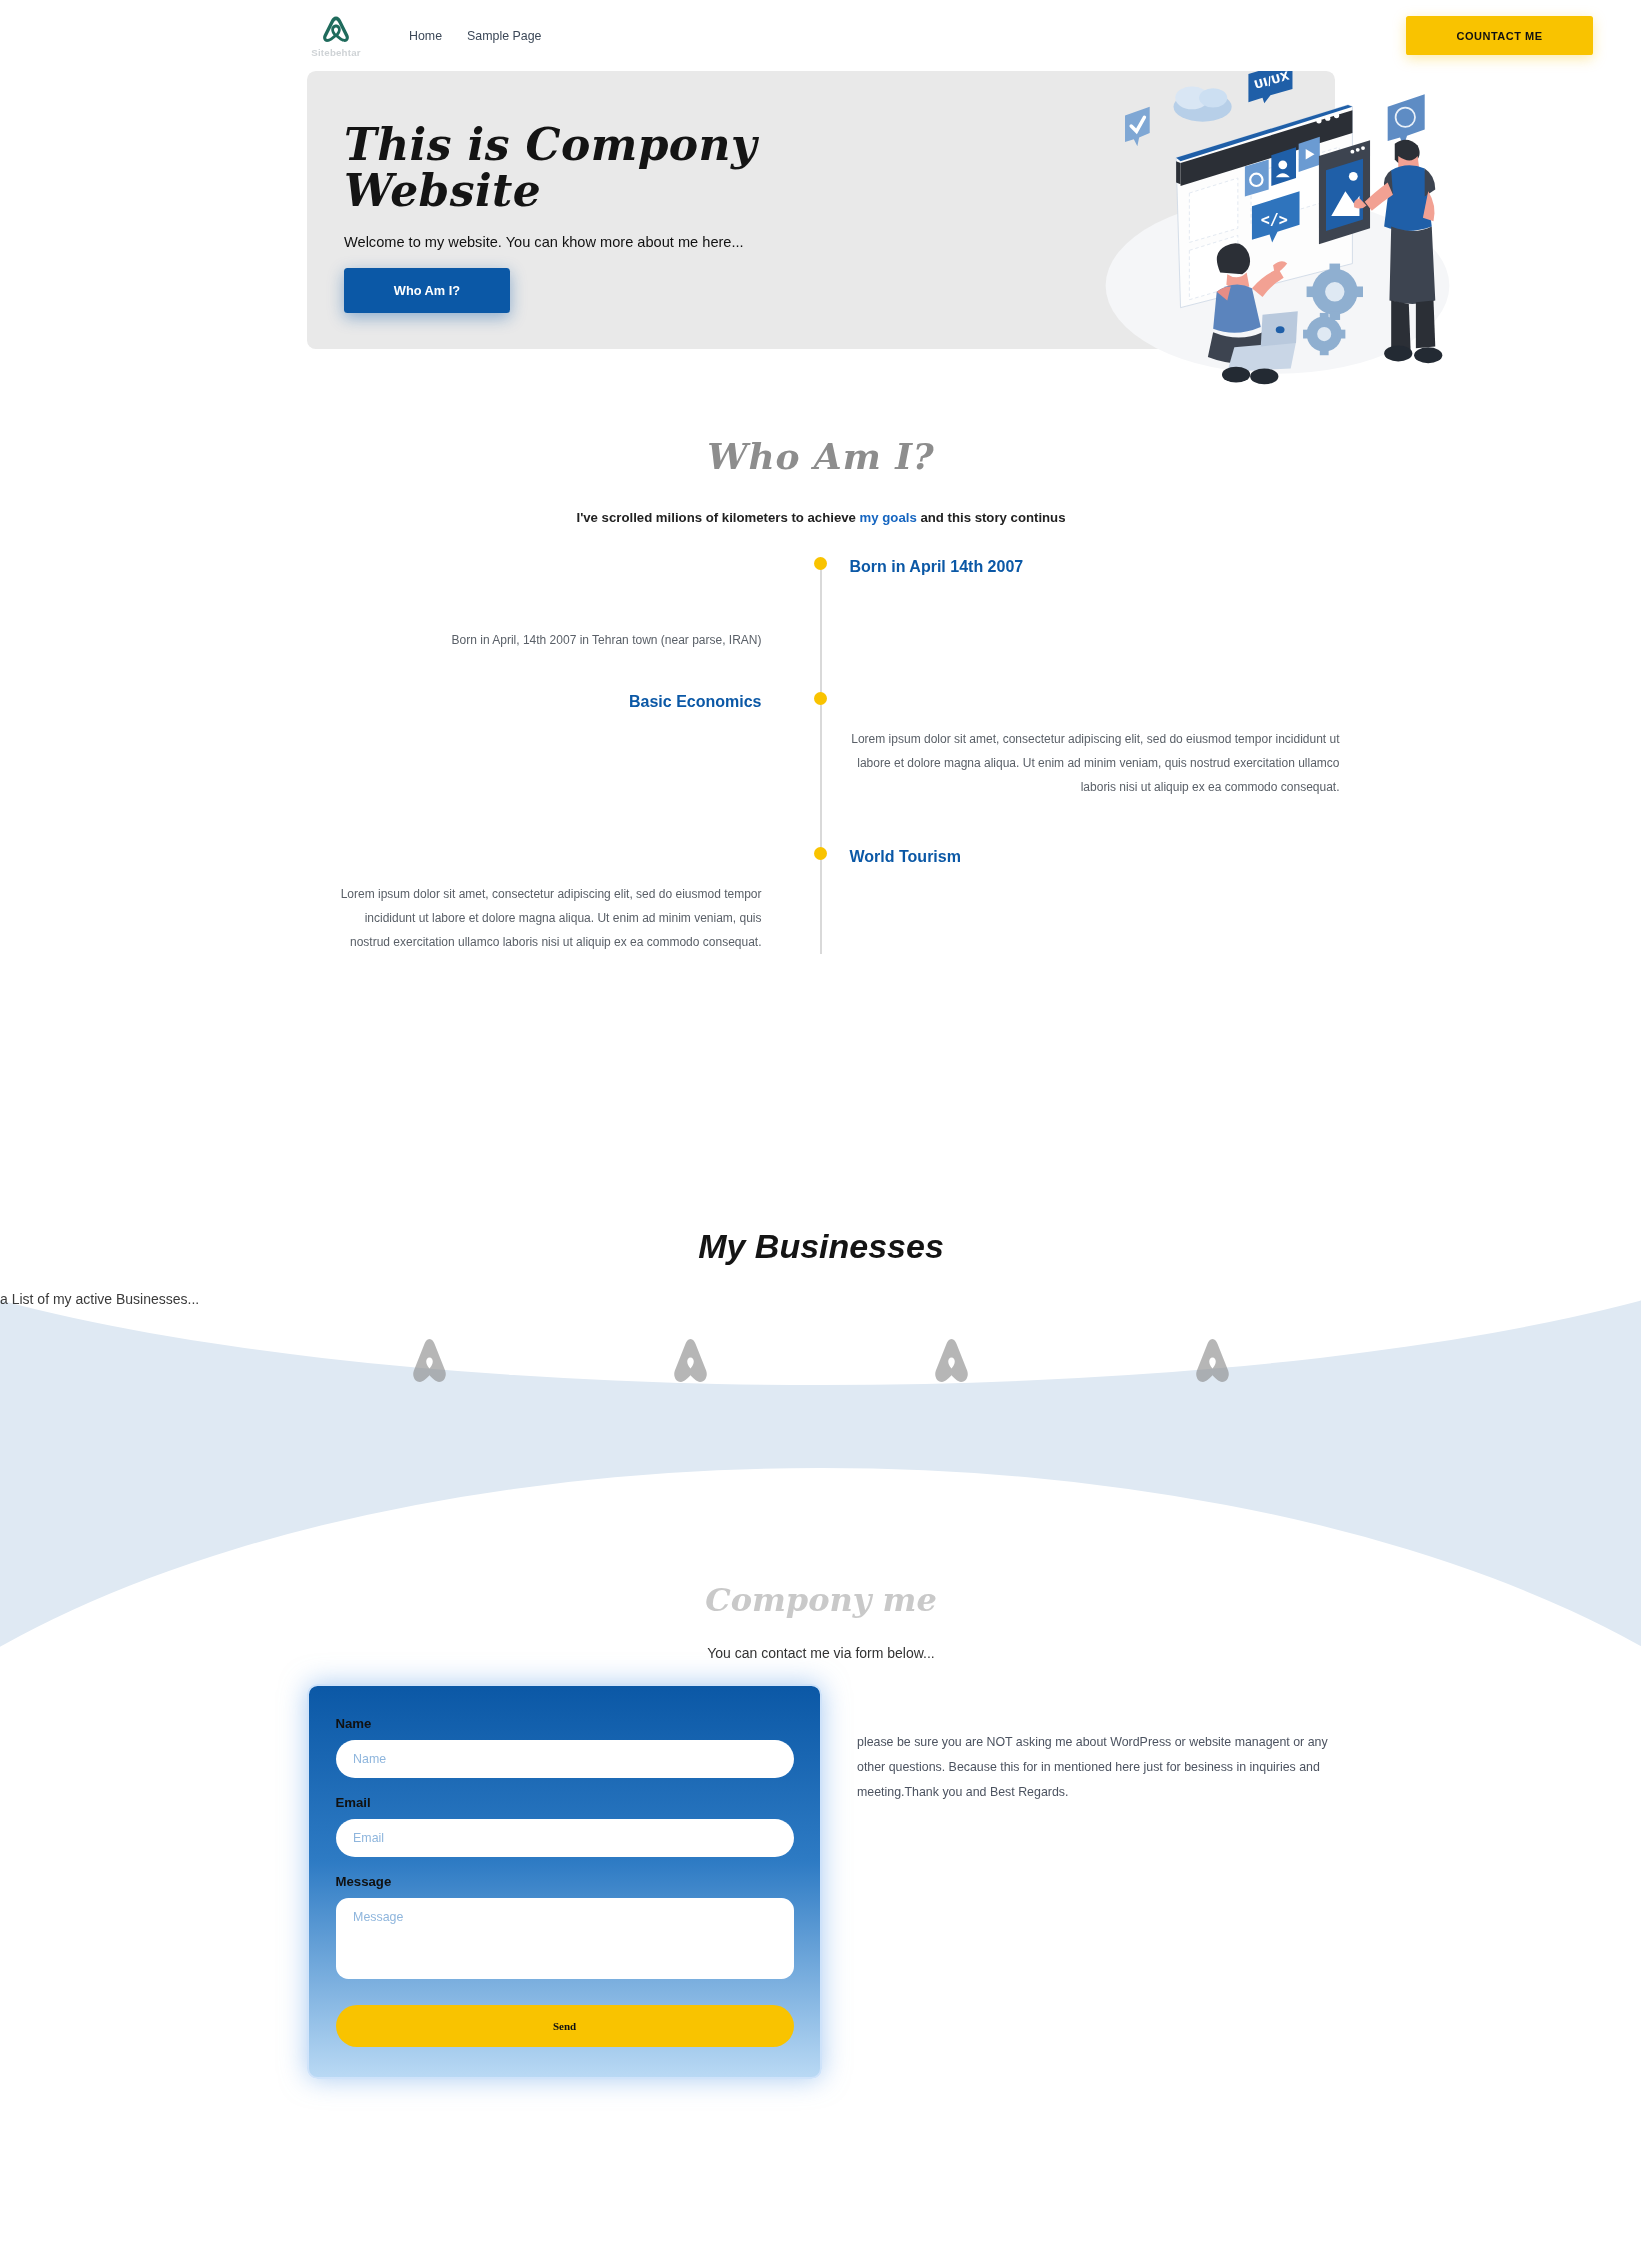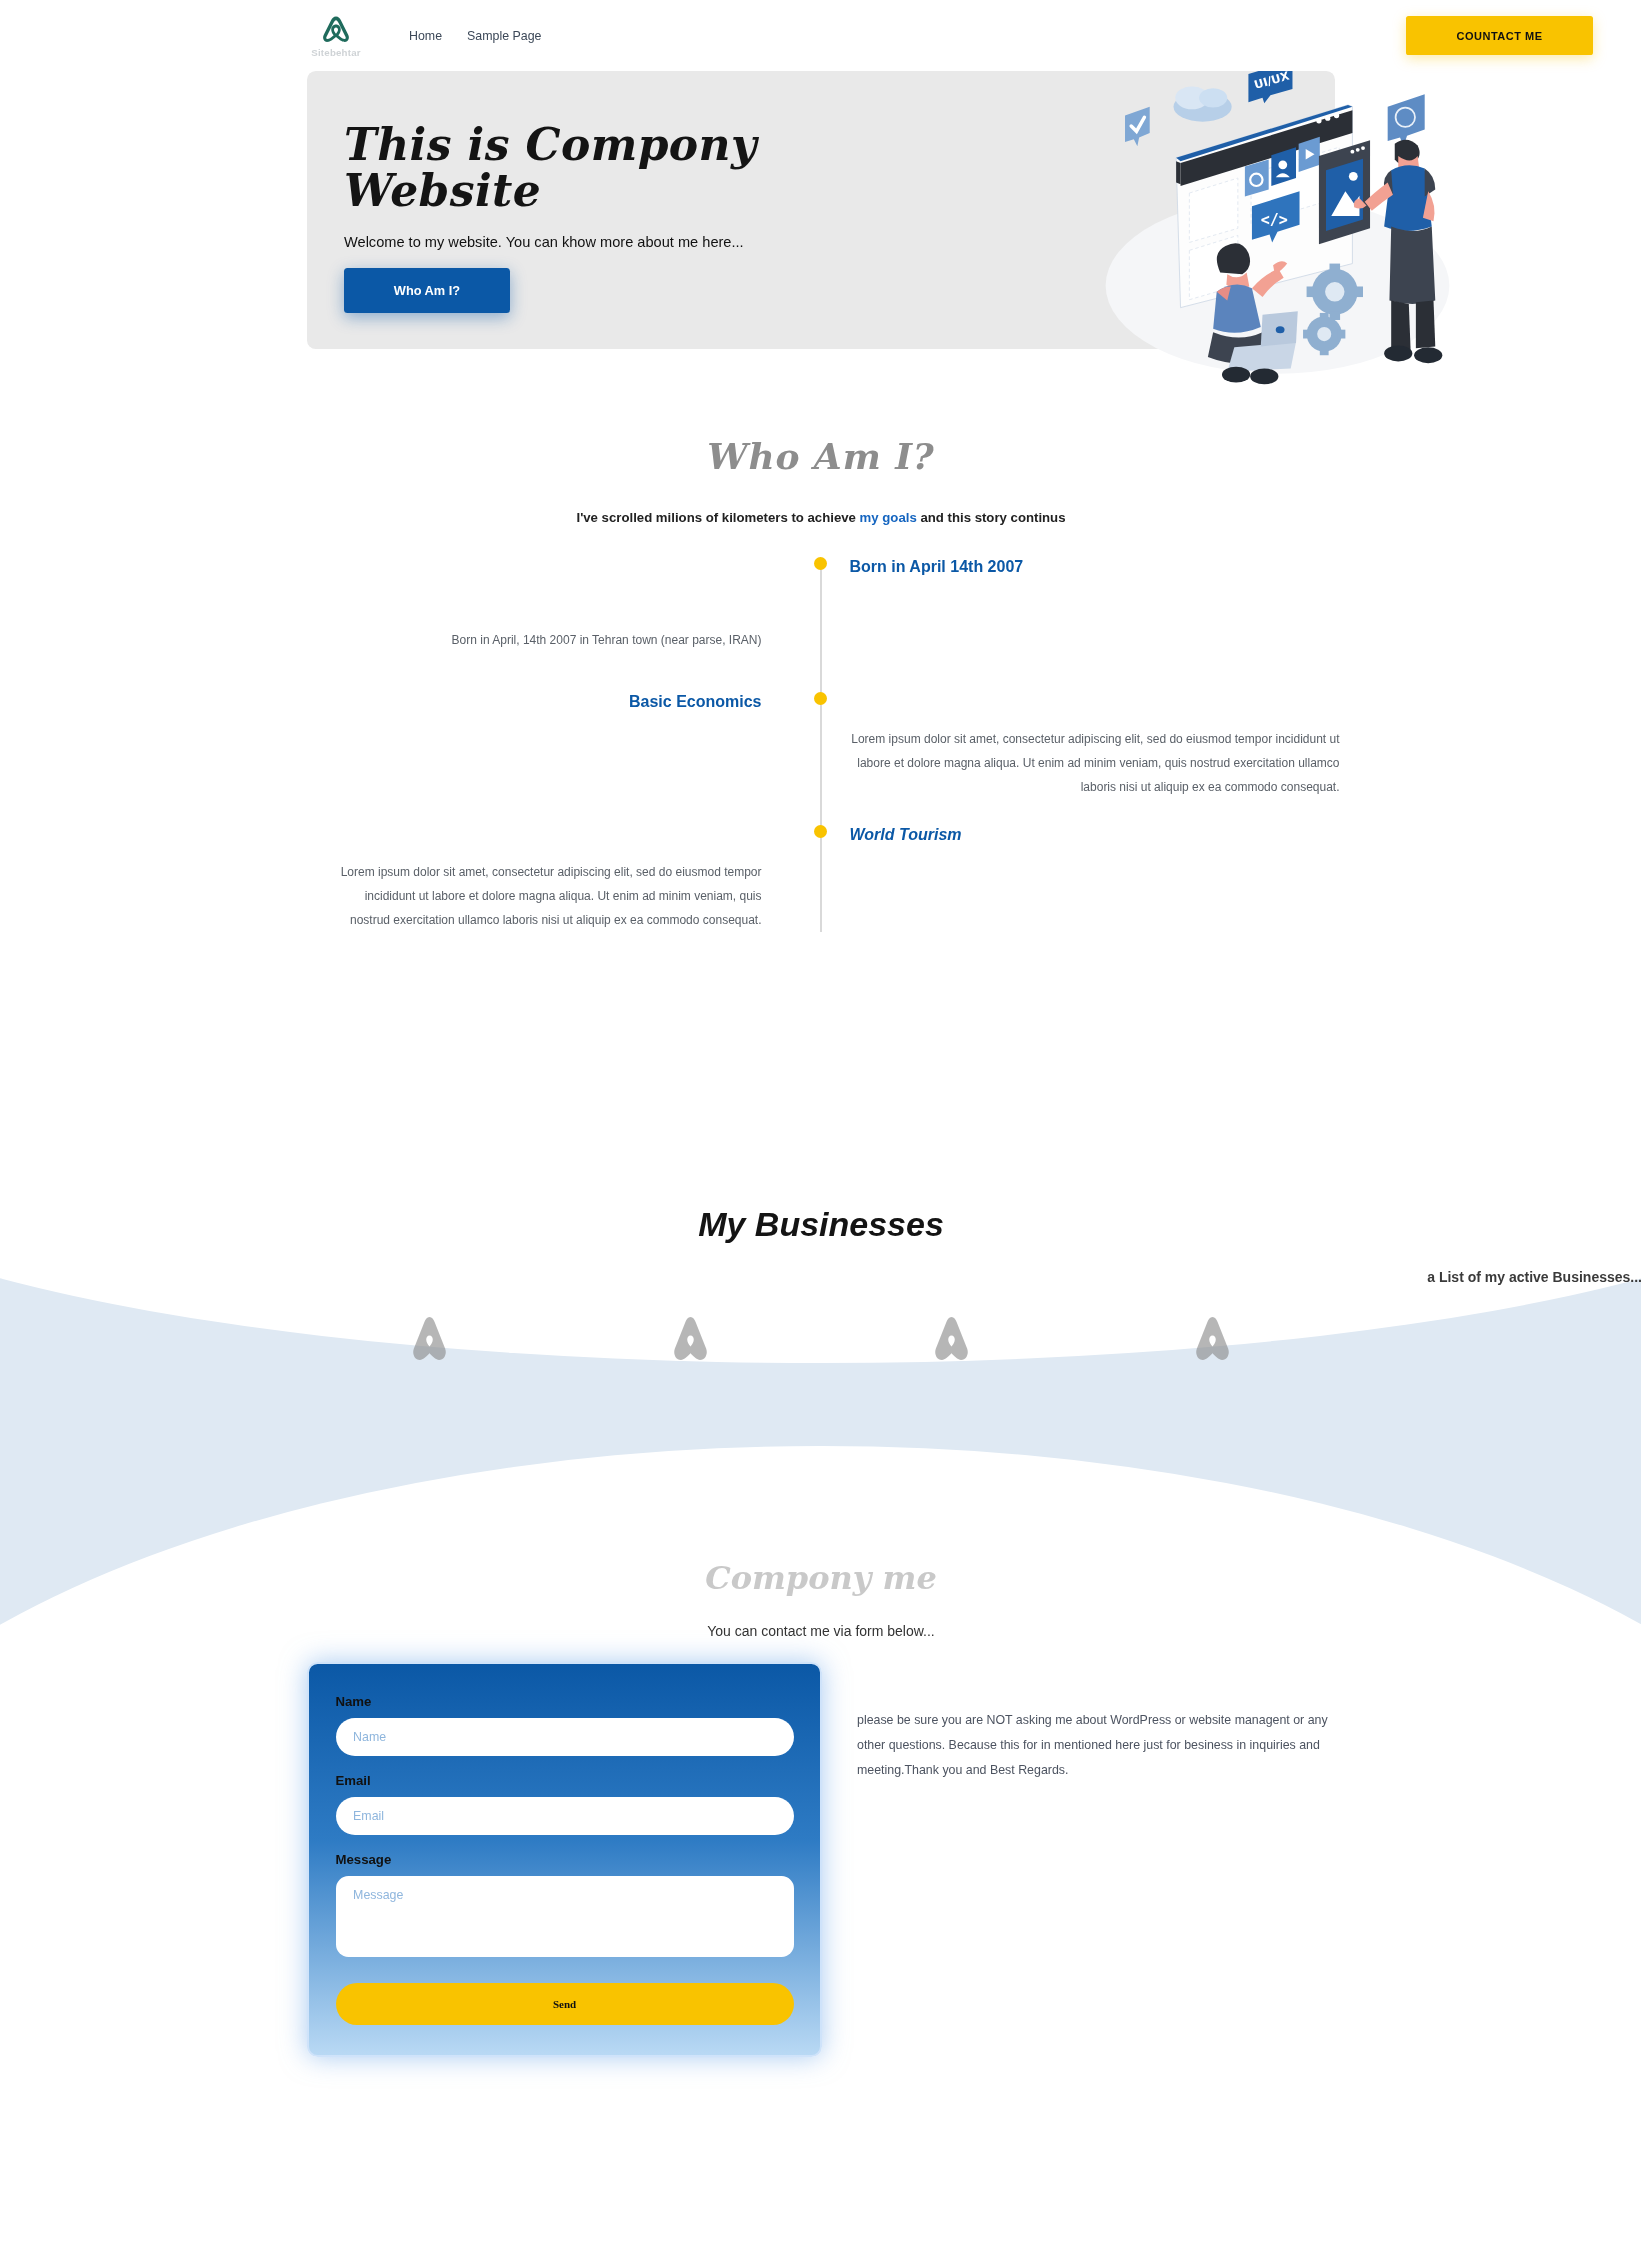--- a/index.html
+++ b/index.html
@@ -77,21 +77,21 @@
   .wave-top {
     position:absolute; top:-0.9px; left:50%; transform:translateX(-50%);
     width:2117px; height:459px; background:#ffffff;
     border-radius:0 0 50% 50%;
   }
   .wave-sec-inner { position:relative; z-index:3; padding-top:300px; padding-bottom:106px; }
   .biz-title {
     font-family:Liberation Sans, sans-serif; font-style:italic; font-weight:700;
     text-align:center; font-size:34px; color:#141414;
   }
-  .biz-sub { text-align:right; font-size:14px; color:#3a3a3a; margin-top:25px;font-weight:bold; }
+  .biz-sub { text-align:left; font-size:14px; color:#3a3a3a; margin-top:25px; }
   .biz-logos { display:flex; justify-content:center; gap:220px; margin-top:30px; }
   .biz-logo { width:41px; height:51px; opacity:.62; }
 
   
   .contact-sec { position:relative; background:#dfe9f3; padding-bottom:53px; }
   .contact-wave {
     position:absolute; top:-35px; left:50%; transform:translateX(-50%);
     width:2117px; height:970px; background:#ffffff; border-radius:50% 50% 0 0;
   }
   .contact-inner { position:relative; z-index:4; padding-top:78px; }
@@ -313,21 +313,21 @@
         </div>
         <div class="tl-right"></div>
       </div>
       <div class="tl-row">
         <div class="tl-left"></div>
         <div class="tl-right">
           <div class="tl-body right-align" style="width:490px;">Lorem ipsum dolor sit amet, consectetur adipiscing elit, sed do eiusmod tempor incididunt ut labore et dolore magna aliqua. Ut enim ad minim veniam, quis nostrud exercitation ullamco laboris nisi ut aliquip ex ea commodo consequat.</div>
         </div>
       </div>
 
-      <div class="tl-row" style="min-height:35px; margin-top:26px;font-style:italic;">
+      <div class="tl-row" style="min-height:35px; margin-top:48px;">
         <div class="tl-dot" style="top:0;"></div>
         <div class="tl-left"></div>
         <div class="tl-right">
           <div class="tl-heading">World Tourism</div>
         </div>
       </div>
       <div class="tl-row">
         <div class="tl-left">
           <div class="tl-body right-align" style="width:432px; margin-left:auto;">Lorem ipsum dolor sit amet, consectetur adipiscing elit, sed do eiusmod tempor incididunt ut labore et dolore magna aliqua. Ut enim ad minim veniam, quis nostrud exercitation ullamco laboris nisi ut aliquip ex ea commodo consequat.</div>
         </div>

